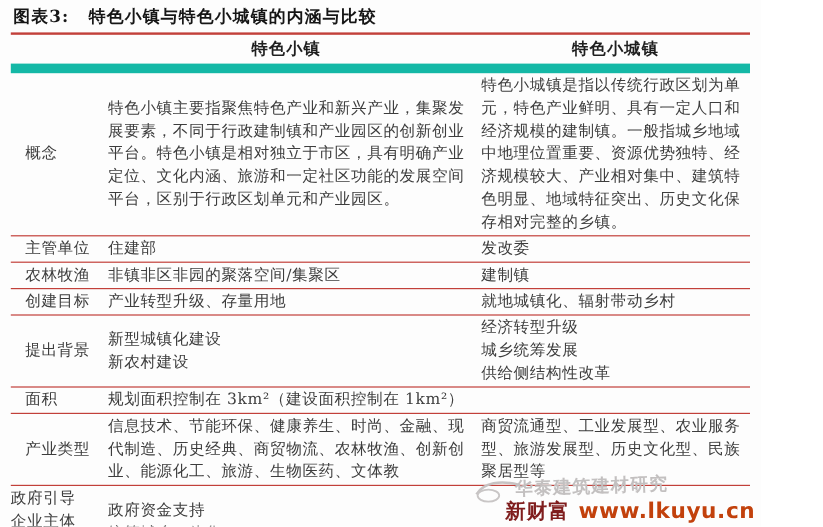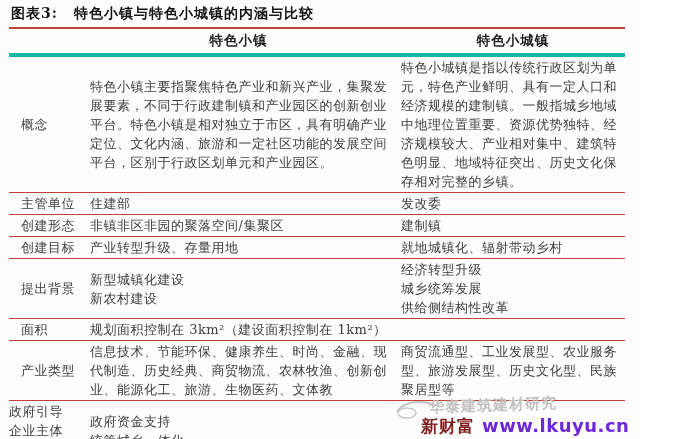--- a/index.html
+++ b/index.html
@@ -9,21 +9,21 @@
     color:#3d3d3d; box-sizing:border-box;
   }
   .inner { margin:0 9px; }
   .fig-title {
     font-size:14px; font-weight:bold; color:#161616;
     padding:5px 0 4px 2px; letter-spacing:1px;
   }
   .fig-title .prefix { margin-right:16px; }
   .thead {
     display:grid; grid-template-columns:67px 297px 1fr; column-gap:14px;
-    border-top:2px solid #c2403a; border-bottom:4px solid #14b8a6;
+    border-top:2px solid #c2403a; border-bottom:8px solid #14b8a6;
     padding:3px 0; font-weight:bold; color:#1f1f1f; font-size:13.5px;
     letter-spacing:1px;
   }
   .thead .h { text-align:center; }
   .trow {
     display:grid; grid-template-columns:67px 297px 1fr; column-gap:14px;
     align-items:center; border-bottom:1.5px solid #c2403a;
     padding:1px 0; font-size:13px; line-height:19px; letter-spacing:0.5px;
   }
   .trow .label { padding-left:12px; align-self:center; font-weight:500; }
@@ -36,21 +36,21 @@
     position:absolute; top:0; left:34px; white-space:nowrap;
     font-size:15px; font-weight:bold; color:#c3c0c0; letter-spacing:1px;
     transform:rotate(-2deg);
   }
   .wm-swoosh { position:absolute; top:2px; left:0; }
   .wm-brandline {
     position:absolute; left:26px; bottom:0; white-space:nowrap;
     font-family:"DejaVu Sans","Liberation Sans",sans-serif; font-weight:bold;
   }
   .wm-brand { font-size:17px; color:#7f1d1d; letter-spacing:1px; margin-right:7px; }
-  .wm-url { font-size:18px; color:#6d28d9; letter-spacing:0.5px; }
+  .wm-url { font-size:18px; color:#c2410c; letter-spacing:0.5px; }
 </style>
 </head>
 <body>
 
 <div class="page">
   <div class="inner">
 
     <div class="fig-title">
       <span class="prefix">图表3:</span><span>特色小镇与特色小城镇的内涵与比较</span>
     </div>
@@ -69,21 +69,21 @@
         <div class="cell">特色小城镇是指以传统行政区划为单元，特色产业鲜明、具有一定人口和经济规模的建制镇。一般指城乡地域中地理位置重要、资源优势独特、经济规模较大、产业相对集中、建筑特色明显、地域特征突出、历史文化保存相对完整的乡镇。</div>
       </div>
 
       <div class="trow">
         <div class="label cell">主管单位</div>
         <div class="cell">住建部</div>
         <div class="cell">发改委</div>
       </div>
 
       <div class="trow">
-        <div class="label cell">创建形态</div>
+        <div class="label cell">农林牧渔</div>
         <div class="cell">非镇非区非园的聚落空间/集聚区</div>
         <div class="cell">建制镇</div>
       </div>
 
       <div class="trow">
         <div class="label cell">创建目标</div>
         <div class="cell">产业转型升级、存量用地</div>
         <div class="cell">就地城镇化、辐射带动乡村</div>
       </div>
 

